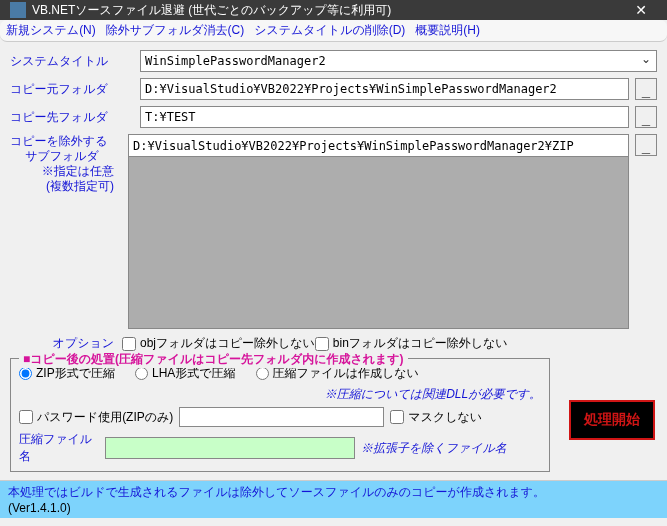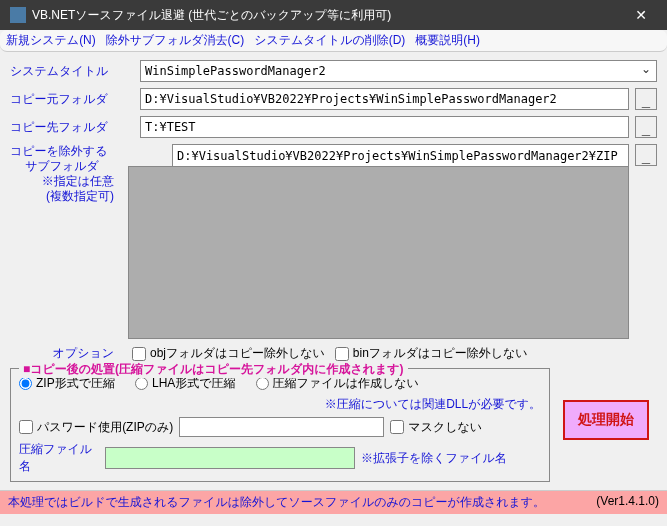--- a/index.html
+++ b/index.html
@@ -7,21 +7,21 @@
     font-family: "MS Gothic", "Meiryo", "Yu Gothic", sans-serif;
     font-size: 12px;
     background: #f0f0f0;
     width: 667px;
     height: 526px;
     overflow: hidden;
   }
   .titlebar {
     background: #3a3a3a;
     color: #fff;
-    height: 30px;
+    height: 20px;
     display: flex;
     align-items: center;
     padding: 0 6px 0 10px;
   }
   .title-icon {
     width: 16px; height: 16px;
     background: #4a7ba6;
     margin-right: 6px;
     display: inline-block;
   }
@@ -107,73 +107,73 @@
   .exclude-row { display:flex; gap:6px; align-items:flex-start; margin-bottom:6px; }
   .exclude-box {
     flex:1;
     display:flex; flex-direction:column;
     height: 195px;
   }
   .exclude-input {
     height:22px; border:1px solid #888; background:#fff;
     font-family:"MS Gothic",monospace; font-size:12px; padding:8px 4px;
     border-bottom:none;
-    margin-left:44px;
   }
   .exclude-list {
     flex:1;
     background:#adadad;
     border:1px solid #888;
   }
   .option-row {
-    display:flex; align-items:center; gap:10px; margin-bottom:6px;
+    display:flex; align-items:center; gap:0; margin-bottom:6px;
   }
   .chk { display:inline-flex; align-items:center; gap:4px; color:#000; }
   .chk input[type=checkbox]{ width:14px;height:14px; }
   .group {
     border:1px solid #888;
     padding:6px 8px 6px 8px;
     margin-bottom:4px;
     position:relative;
     background:#f0f0f0;
   }
   .group-title {
     position:absolute; top:-8px; left:8px;
     background:#f0f0f0; padding:0 4px;
     color:#d6149b;
     font-weight:bold;
   }
   .radio { display:inline-flex; align-items:center; gap:4px; margin-right:14px; }
   .radio input[type=radio]{ width:13px; height:13px; }
   .grp-line { display:flex; align-items:center; margin-bottom:4px; flex-wrap:wrap; gap:6px;}
-  .note-blue { color:#1414d6; }
+  .note-blue { color:#1414d6;font-style:italic; }
   .start-btn {
     position:absolute;
-    right:18px; top:400px;
+    right:12px; top:400px;
     width:86px; height:40px;
     border:2px solid #d01515;
-    background:#f0abfc;
+    background:#000000;
     color:#d01515;
     font-weight:bold;
     font-size:14px;
     cursor:pointer;
   }
   .comp-row { display:flex; align-items:center; gap:6px; margin-top:2px; }
   .comp-input {
     width:250px; height:22px;
     border:1px solid #888;
     background:#c8ffc8;
     font-family:"MS Gothic",monospace; font-size:12px; padding:2px 4px;
   }
   .footer {
     border-top:1px solid #ccc;
-    background:#fca5a5;
+    background:#7dd3fc;
     padding:3px 8px;
     display:flex;
     font-size:12px;
+    flex-direction:column;
   }
   .footer-left{ color:#1414d6; flex:1; }
   .footer-right{ color:#000; }
   .pw-input {
     width:205px; height:20px;
     border:1px solid #888; background:#fff;
   }
 </style>
 </head>
 <body>

